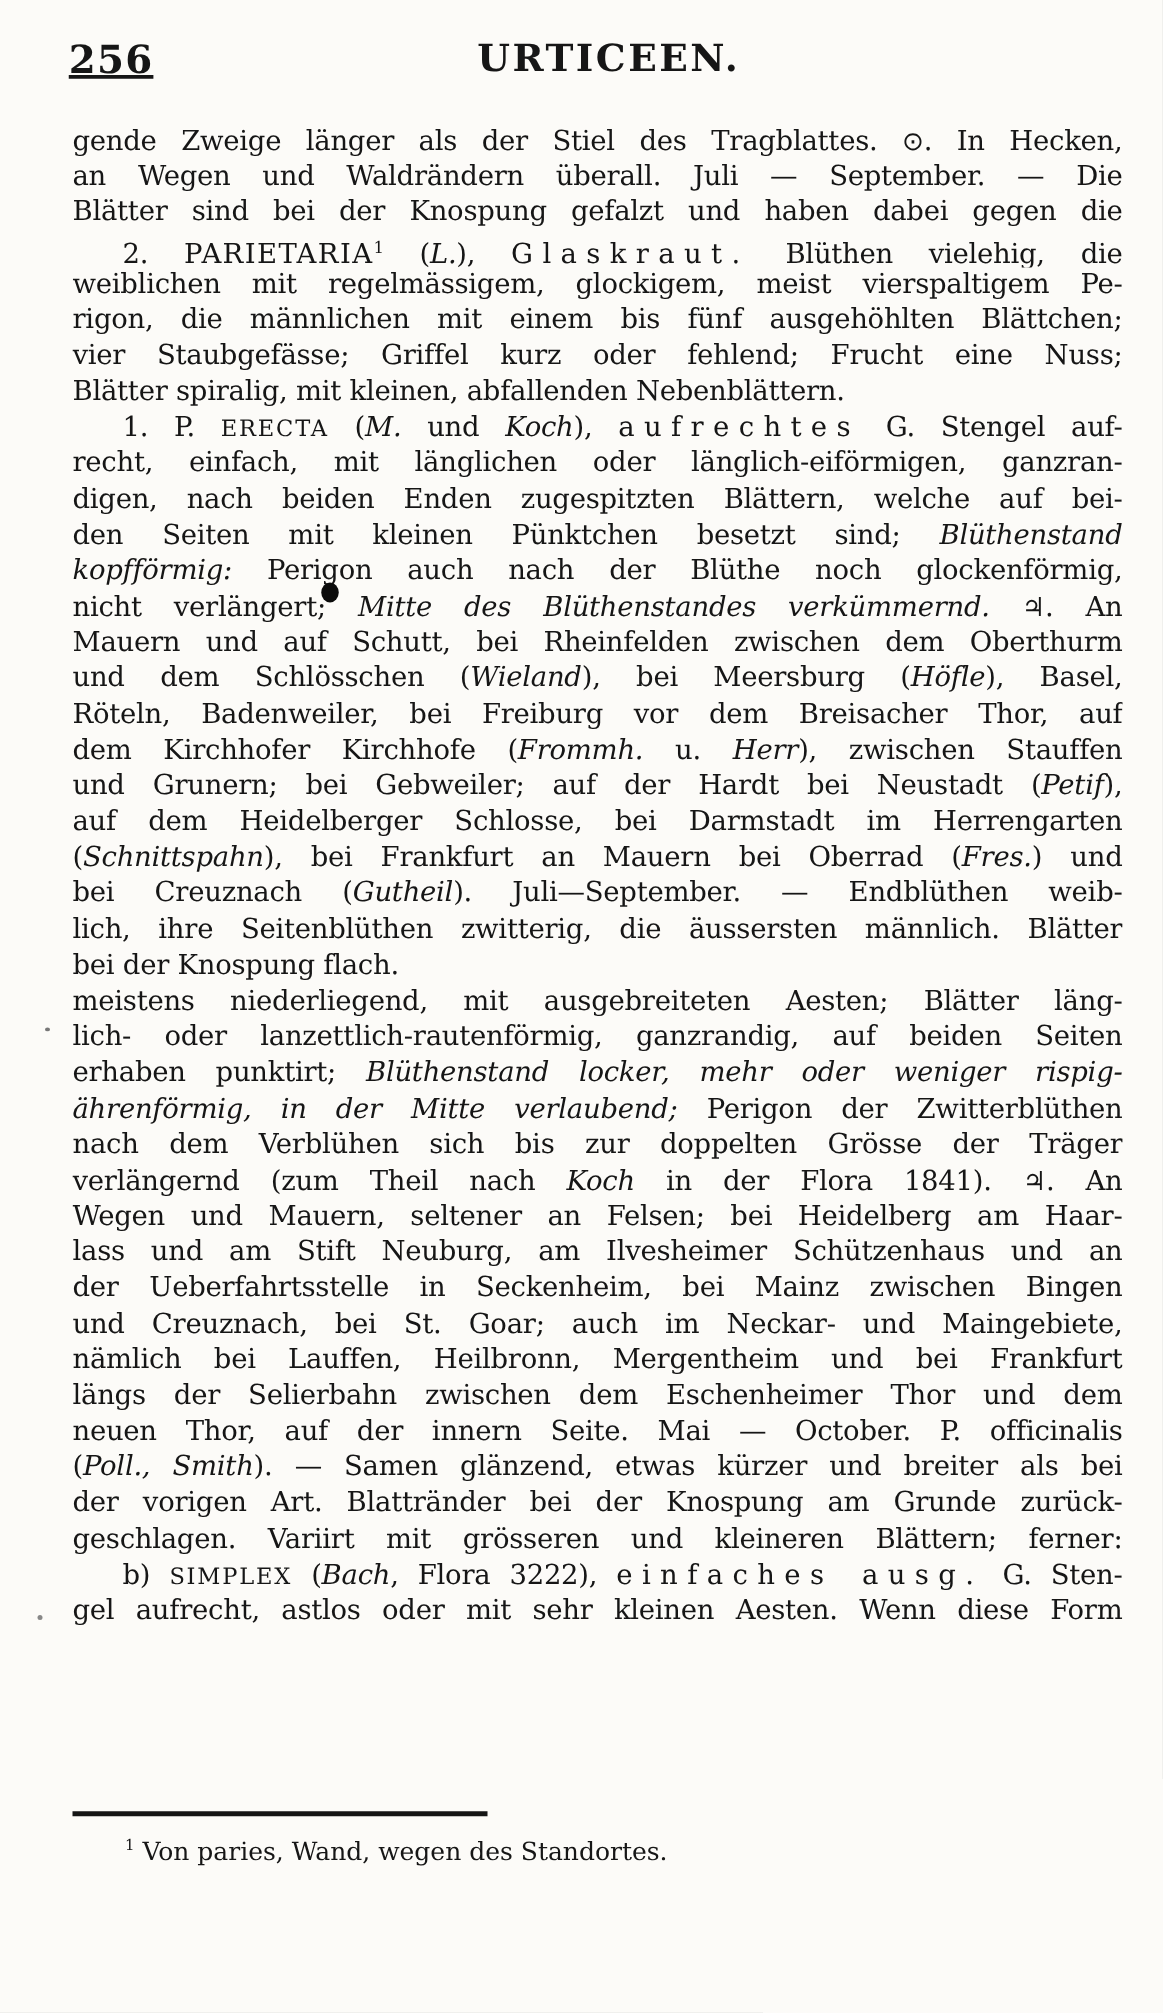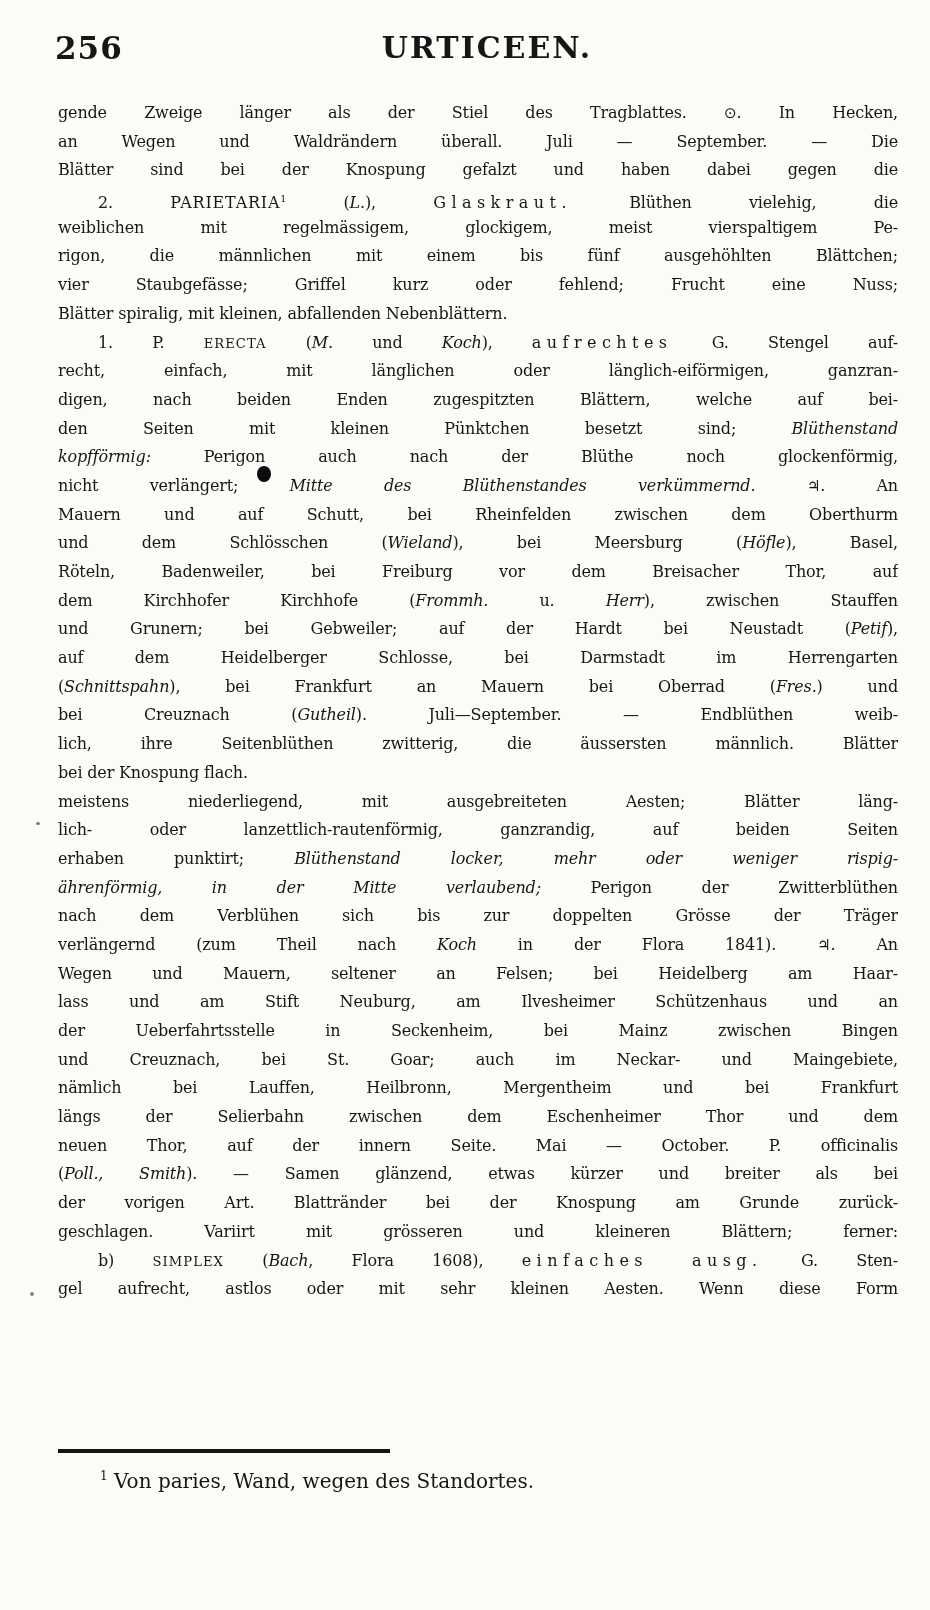--- a/index.html
+++ b/index.html
@@ -6,30 +6,30 @@
   .page{
     position:relative;
     width:930px;height:1610px;
     background:#fcfbf8;
     font-family:"DejaVu Serif", serif;
     color:#161616;
     overflow:hidden;
   }
   .page-number{
     position:absolute;top:30px;left:55px;
-    font-size:31px;font-weight:bold;letter-spacing:1px;
+    font-size:31px;font-weight:bold;letter-spacing:1px;text-decoration:underline;
   }
   .running-header{
     position:absolute;top:30px;left:0;right:0;
     text-align:center;
     font-size:30px;font-weight:bold;letter-spacing:2px;margin-left:44px;
   }
   .text-block{
     position:absolute;top:99px;left:58px;width:840px;
-    font-size:16px;
+    font-size:22px;
     letter-spacing:-0.01em;
   }
   .paragraph{margin:0;}
   .line{
     height:28.7px;line-height:28.7px;
     text-align:justify;
     text-align-last:justify;
     overflow:hidden;
     white-space:nowrap0; 
   }
@@ -109,21 +109,21 @@
         <div class="line"><span class="run plain">der Ueberfahrtsstelle in Seckenheim, bei Mainz zwischen Bingen</span></div>
         <div class="line"><span class="run plain">und Creuznach, bei St. Goar; auch im Neckar- und Maingebiete,</span></div>
         <div class="line"><span class="run plain">nämlich bei Lauffen, Heilbronn, Mergentheim und bei Frankfurt</span></div>
         <div class="line"><span class="run plain">längs der Selierbahn zwischen dem Eschenheimer Thor und dem</span></div>
         <div class="line"><span class="run plain">neuen Thor, auf der innern Seite. Mai — October. P. officinalis</span></div>
         <div class="line"><span class="run plain">(</span><span class="run italic">Poll., Smith</span><span class="run plain">). — Samen glänzend, etwas kürzer und breiter als bei</span></div>
         <div class="line"><span class="run plain">der vorigen Art. Blattränder bei der Knospung am Grunde zurück-</span></div>
         <div class="line"><span class="run plain">geschlagen. Variirt mit grösseren und kleineren Blättern; ferner:</span></div>
       </div>
       <div class="paragraph">
-        <div class="line indent"><span class="run plain">b) </span><span class="run smallcaps">SIMPLEX</span><span class="run plain"> (</span><span class="run italic">Bach</span><span class="run plain">, Flora 1608), </span><span class="run spaced">einfaches ausg.</span><span class="run plain"> G. Sten-</span></div>
+        <div class="line indent"><span class="run plain">b) </span><span class="run smallcaps">SIMPLEX</span><span class="run plain"> (</span><span class="run italic">Bach</span><span class="run plain">, Flora 3222), </span><span class="run spaced">einfaches ausg.</span><span class="run plain"> G. Sten-</span></div>
         <div class="line"><span class="run plain">gel aufrecht, astlos oder mit sehr kleinen Aesten. Wenn diese Form</span></div>
       </div>
     </div>
 
   <div class="ink-blot"></div>
   <div class="speck1"></div>
   <div class="speck2"></div>
 
   <div class="footnote-rule"></div>
   <div class="footnote-text"><span class="run sup">1</span><span class="run plain"> Von paries, Wand, wegen des Standortes.</span></div>

